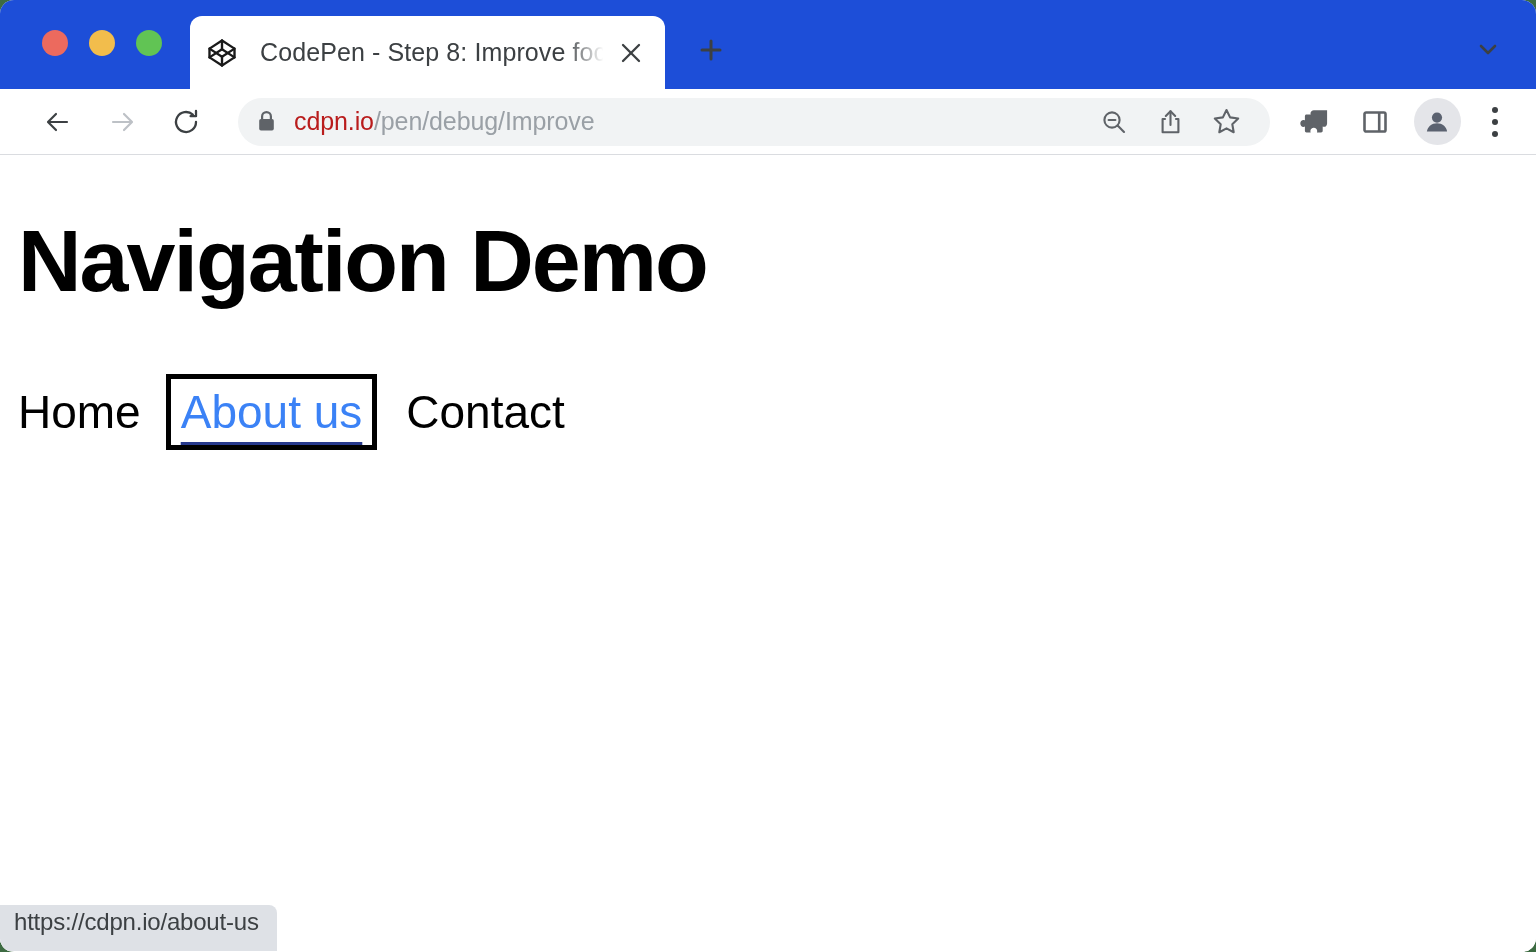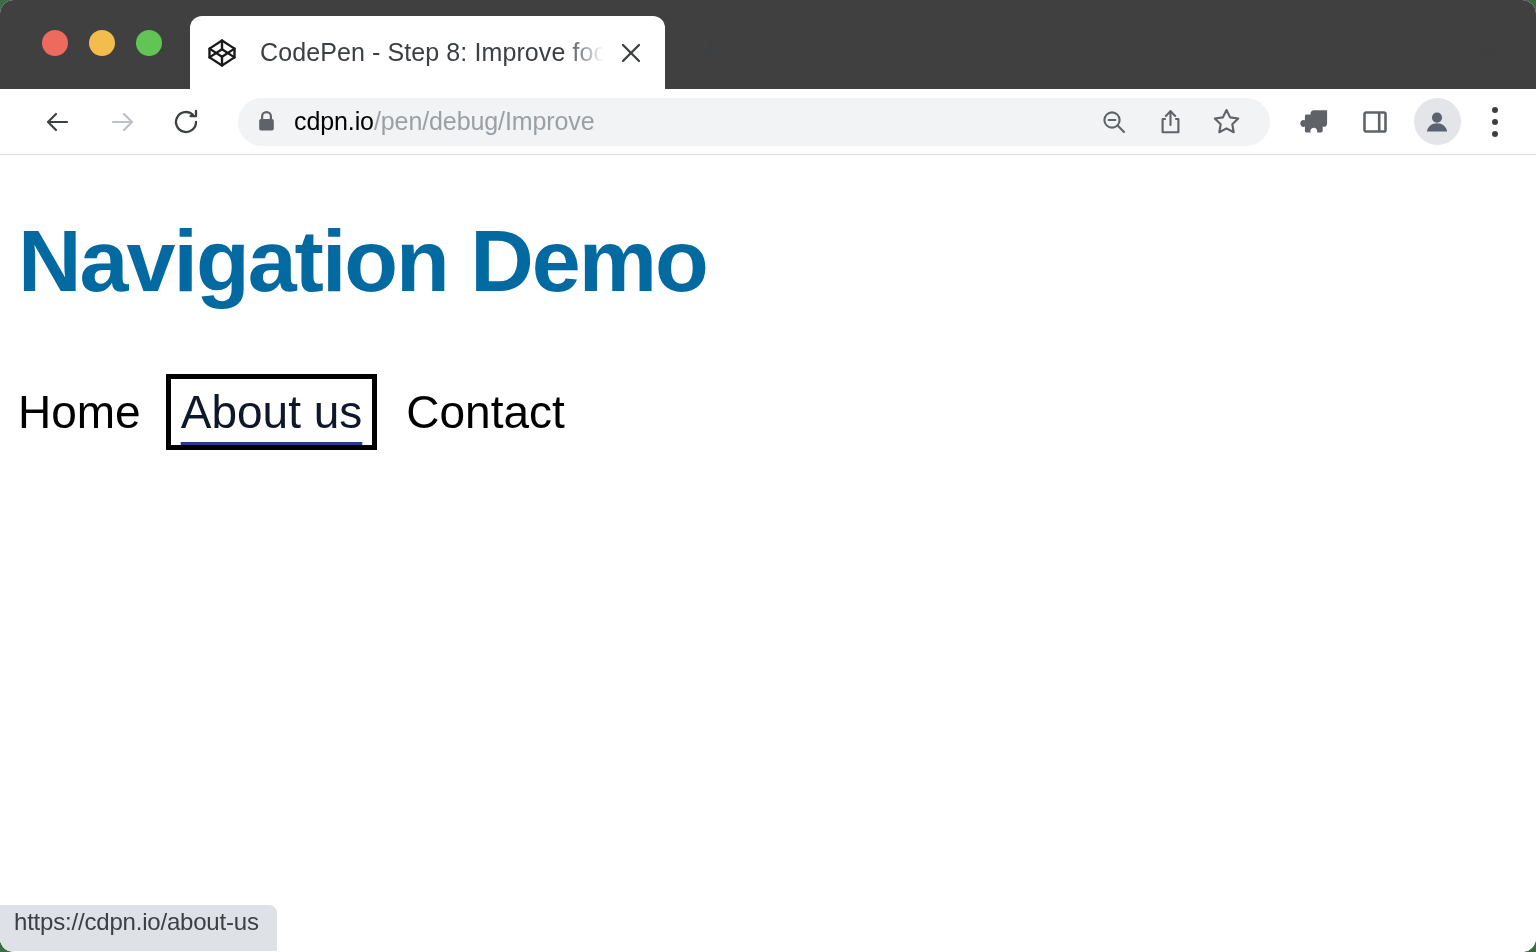--- a/index.html
+++ b/index.html
@@ -21,21 +21,21 @@
     height: 952px;
     border-radius: 14px;
     overflow: hidden;
     background: #ffffff;
   }
 
   
   .tabstrip {
     position: relative;
     height: 89px;
-    background: #404040;
+    background: #1d4ed8;
     display: flex;
     align-items: flex-end;
     padding-left: 48px;
   }
 
   .traffic-lights {
     position: absolute;
     left: 42px;
     top: 30px;
     display: flex;
@@ -140,21 +140,21 @@
     display: flex; align-items: center; justify-content: center;
   }
   .url {
     flex: 1 1 auto;
     font-size: 25px;
     color: #9aa0a6;
     white-space: nowrap;
     overflow: hidden;
     letter-spacing: -0.1px;
   }
-  .url .host { color: #000000; margin-top: 20px; }
+  .url .host { color: #b91c1c; margin-top: 20px; }
   .omni-actions {
     flex: 0 0 auto;
     display: flex;
     align-items: center;
     gap: 0px;
     padding-right: 12px;
   }
   .omni-icon {
     width: 56px; height: 48px;
     display: flex; align-items: center; justify-content: center;
@@ -199,21 +199,21 @@
     background: #ffffff;
     overflow: hidden;
   }
 
   .page-heading {
     position: absolute;
     left: 18px;
     top: 62px;
     font-size: 88px;
     font-weight: bold;
-    color: #0369a1;
+    color: #000000;
     letter-spacing: -2px;
     line-height: 1;
     font-family: "Liberation Sans", sans-serif;
   }
 
   .nav {
     position: absolute;
     left: 18px;
     top: 234px;
     display: flex;
@@ -231,21 +231,21 @@
   .nav-item { display: inline-block; }
   .nav-item + .nav-item { margin-left: 44px; }
 
   .nav-item.focused {
     outline: 5px solid #000000;
     outline-offset: 10px;
     margin-left: 40px;
   }
   .nav-item.focused + .nav-item { margin-left: 44px; }
   .nav-link.current {
-    color: #0f172a;
+    color: #3b82f6;
     text-decoration: underline;
     text-decoration-thickness: 6px;
     text-underline-offset: 14px;
     text-decoration-color: #27398c;
   }
 
   
   .statusbar {
     position: absolute;
     left: 0;

